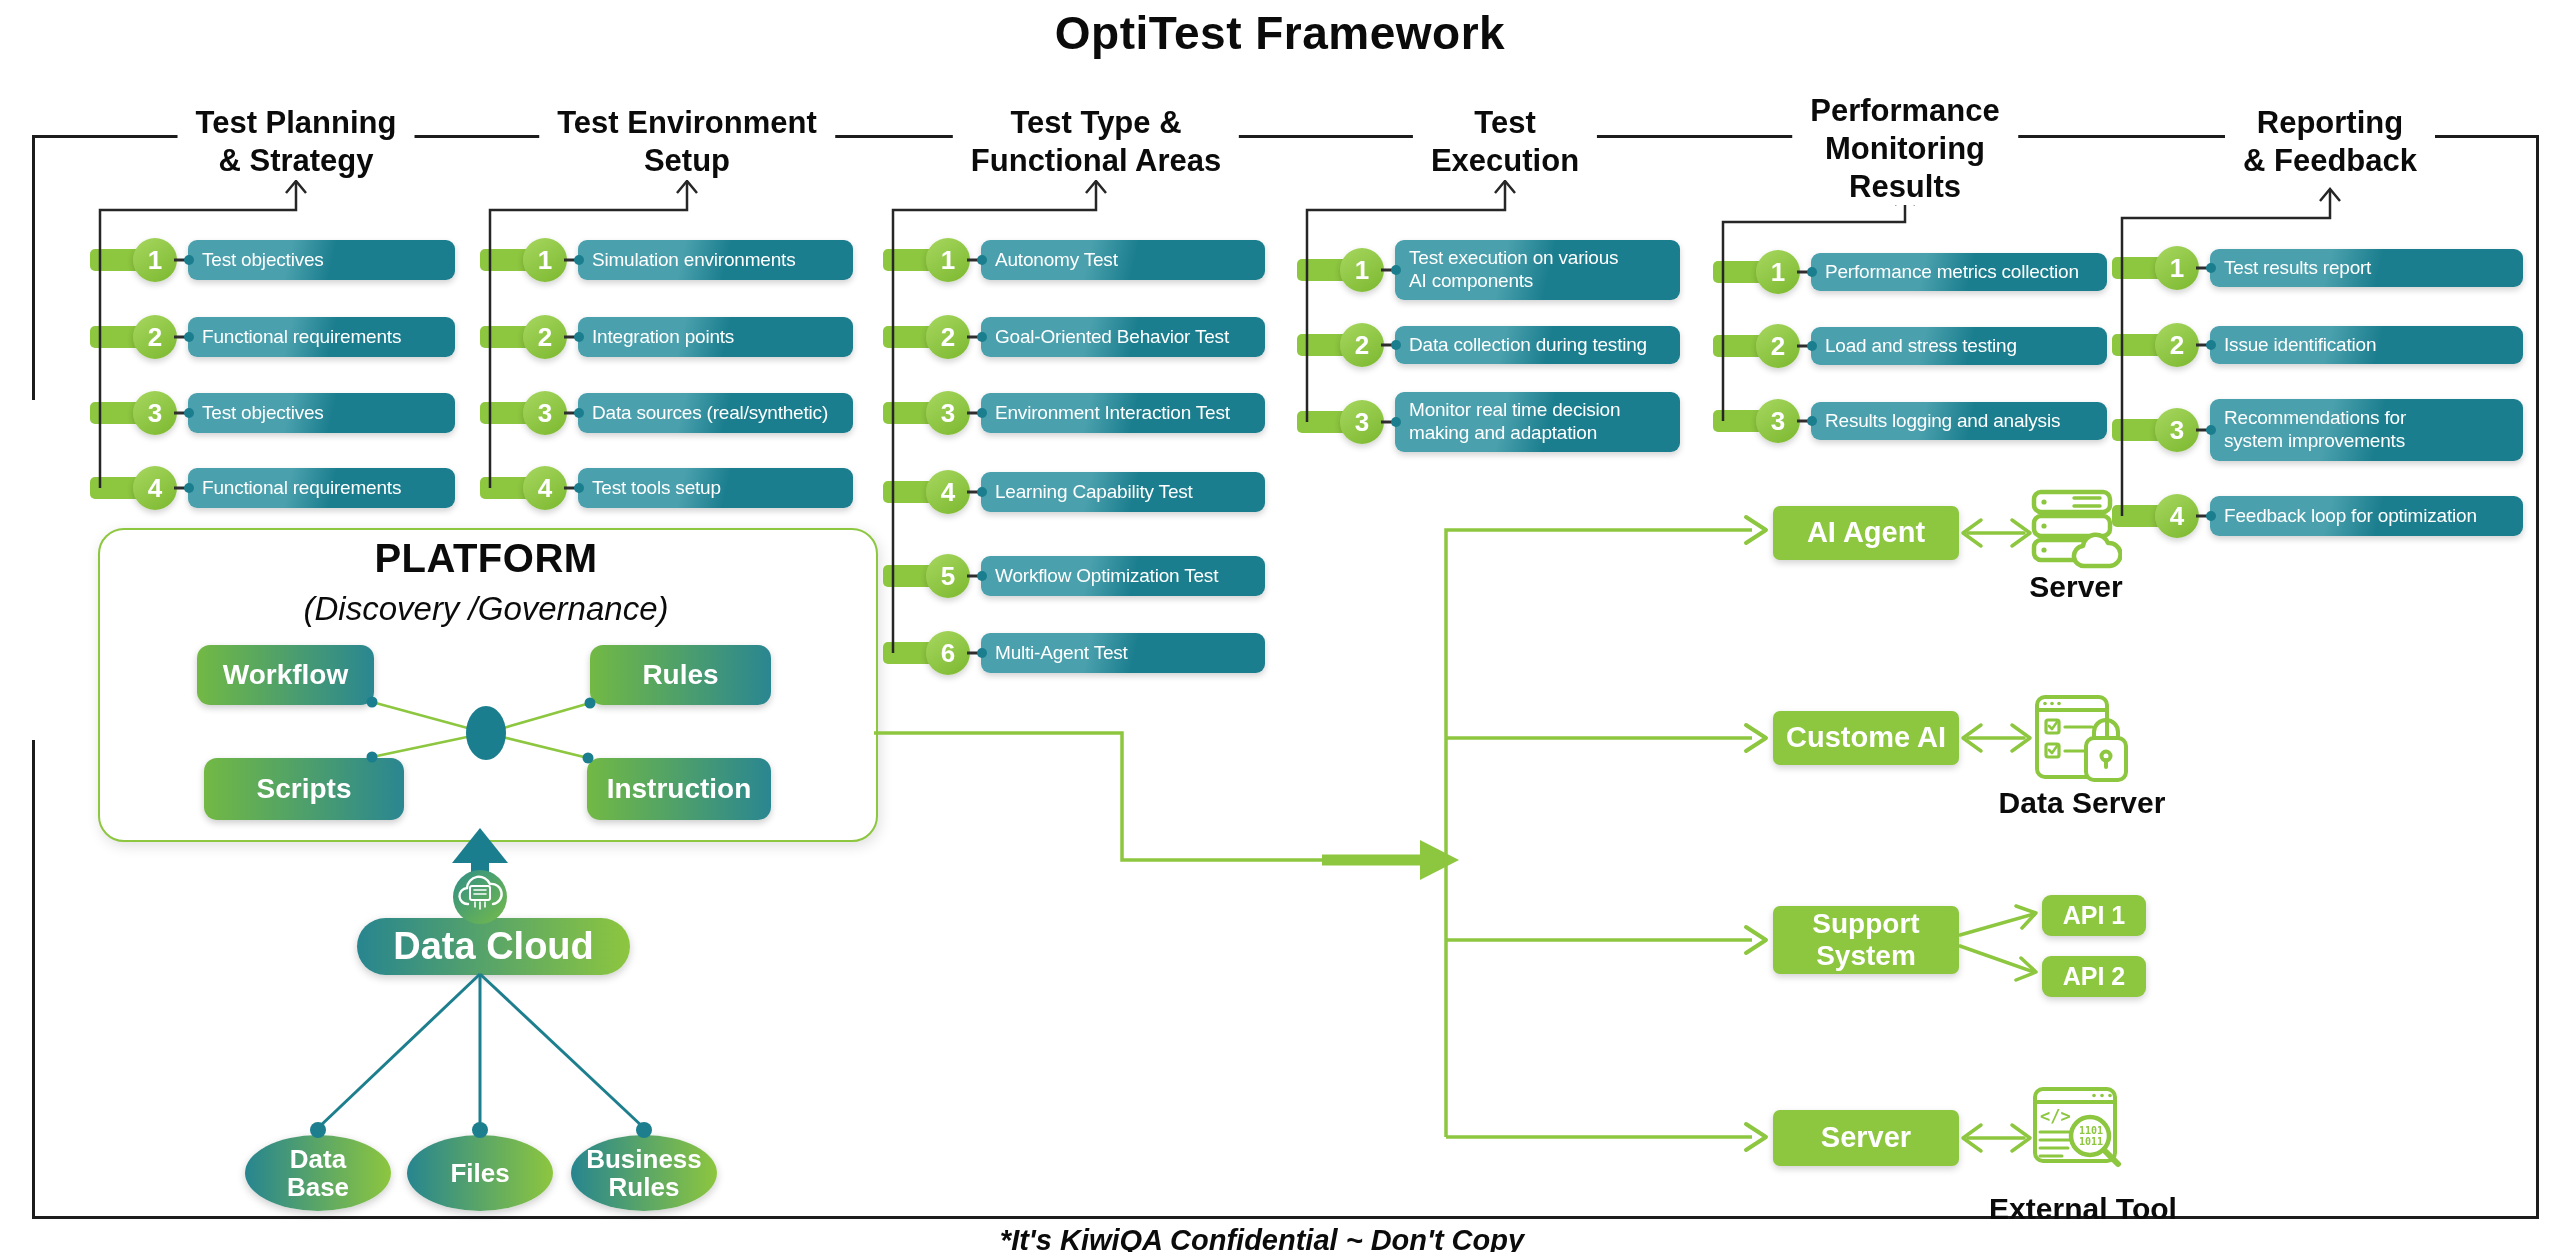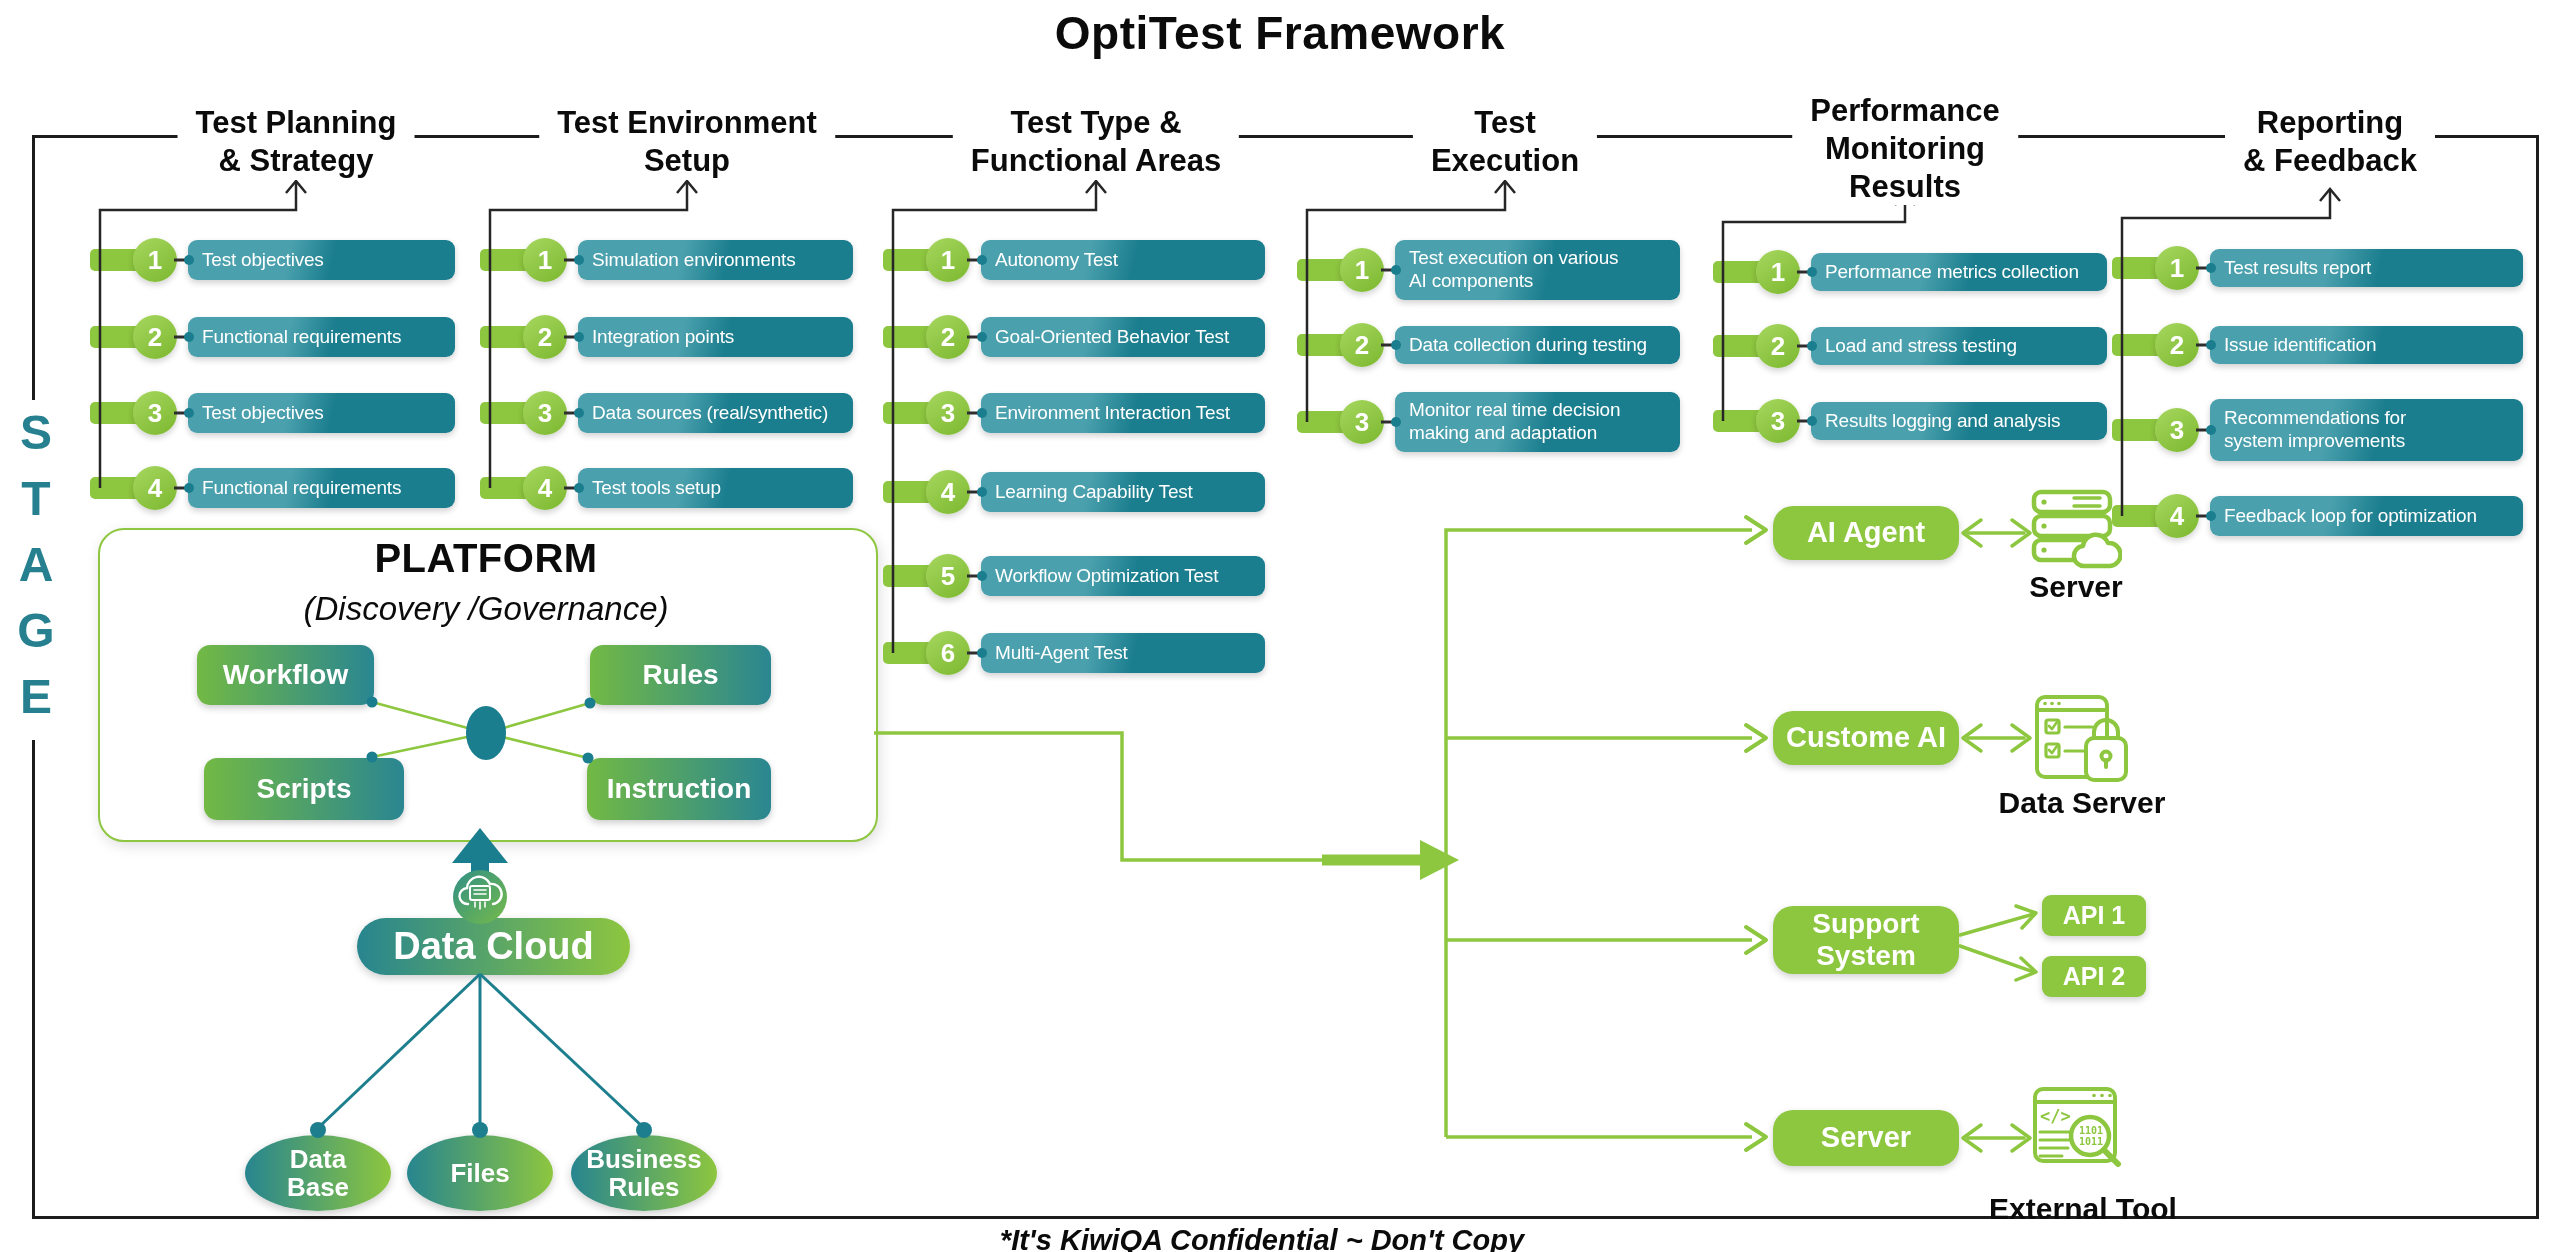--- a/index.html
+++ b/index.html
@@ -53,21 +53,21 @@
   
   .pill{position:absolute;left:357px;top:918px;width:273px;height:57px;border-radius:29px;
        background:linear-gradient(to right,#27858f,#8dc63f);color:#fff;display:flex;align-items:center;
        justify-content:center;font-size:38px;font-weight:700;z-index:2;box-shadow:0 3px 8px rgba(0,0,0,.2);}
   .ellipse{position:absolute;transform:translate(-50%,-50%);width:146px;height:76px;border-radius:50%;
        background:linear-gradient(to right,#27858f,#8dc63f);color:#fff;display:flex;align-items:center;
        justify-content:center;text-align:center;font-size:26px;font-weight:700;line-height:1.08;
        white-space:pre-line;z-index:2;box-shadow:0 3px 8px rgba(0,0,0,.2);}
 
   
-  .gbox{position:absolute;background:#8dc63f;border-radius:20px;color:#fff;display:flex;align-items:center;
+  .gbox{position:absolute;background:#8dc63f;border-radius:7px;color:#fff;display:flex;align-items:center;
        justify-content:center;text-align:center;font-weight:700;font-size:29px;line-height:1.15;
        white-space:pre-line;z-index:2;box-shadow:0 3px 7px rgba(0,0,0,.18);}
   .api{font-size:25px;border-radius:9px;}
   .icon-label{position:absolute;transform:translateX(-50%);font-size:30px;font-weight:600;
        white-space:nowrap;z-index:2;}
   .icon-wrap{position:absolute;z-index:2;}
 
   svg.overlay{position:absolute;left:0;top:0;z-index:3;pointer-events:none;}
 </style>
 </head>
@@ -75,21 +75,20 @@
 
 <div class="canvas">
 
   <div class="frameline" style="left:32px;top:135px;width:2507px;height:3px"></div>
   <div class="frameline" style="left:32px;top:1216px;width:2507px;height:3px"></div>
   <div class="frameline" style="left:32px;top:135px;width:3px;height:265px"></div>
   <div class="frameline" style="left:32px;top:740px;width:3px;height:479px"></div>
   <div class="frameline" style="left:2536px;top:135px;width:3px;height:1084px"></div>
 
   <div class="main-title">OptiTest Framework</div>
-  <div class="stage">STAGE</div>
   <div class="footer-note">*It's KiwiQA Confidential ~ Don't Copy</div>
 
   <div class="header" style="left:296px;top:104px">Test Planning
 &amp; Strategy</div>
   <div class="header" style="left:687px;top:104px">Test Environment
 Setup</div>
   <div class="header" style="left:1096px;top:104px">Test Type &amp;
 Functional Areas</div>
   <div class="header" style="left:1505px;top:104px">Test
 Execution</div>

